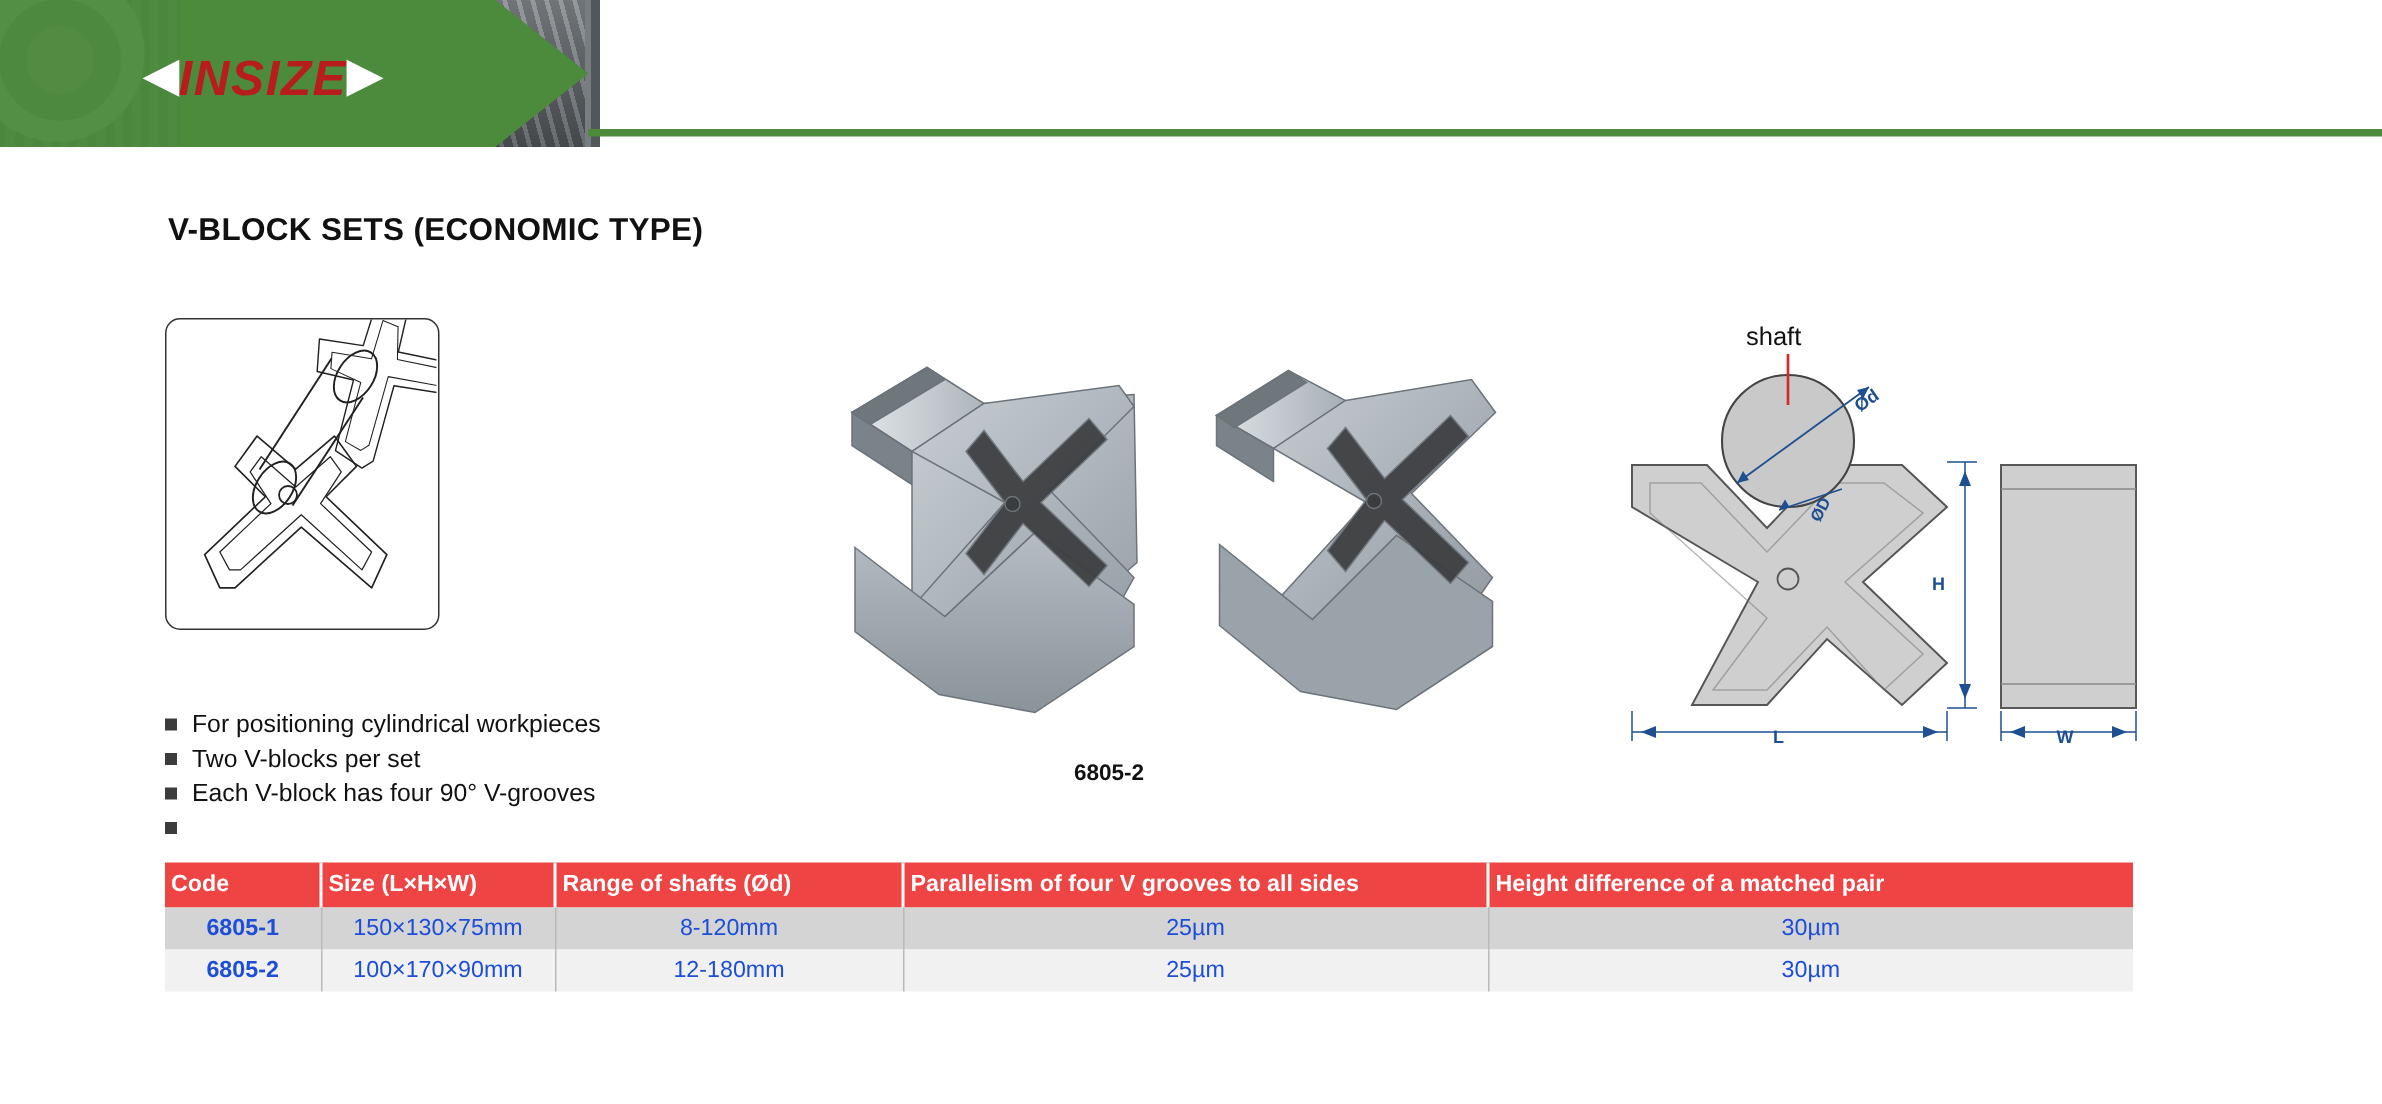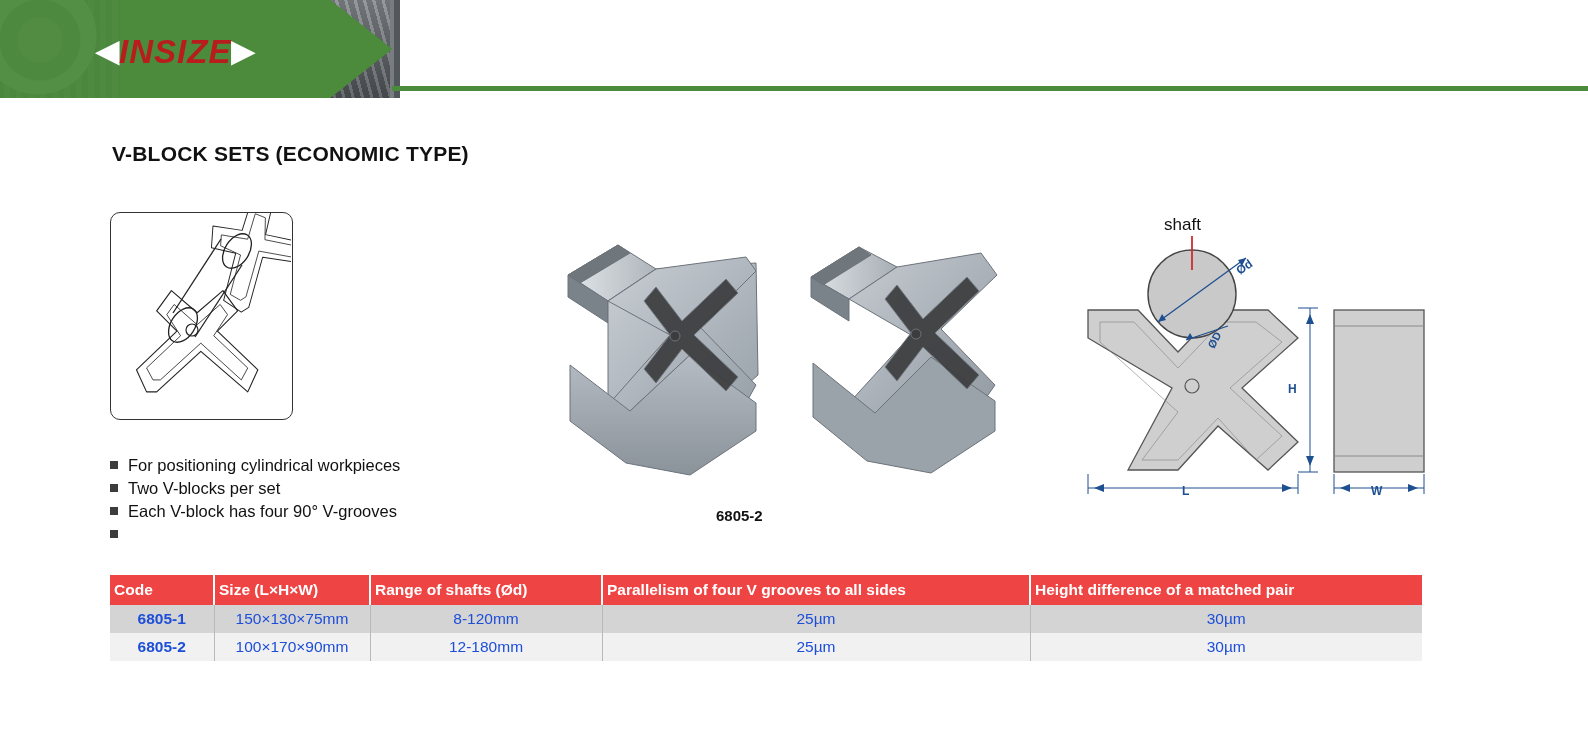--- a/index.html
+++ b/index.html
@@ -99,21 +99,21 @@
     left:110px; top:212px;
     width: 183px; height: 208px;
     border: 1.5px solid #333;
     border-radius: 10px;
     background:#fff;
   }
 
   
   .features{
     position:absolute;
-    left: 110px; top: 454px;
+    left: 110px; top: 472px;
     width: 430px;
   }
   .feature{
     display:flex;
     align-items:flex-start;
     font-size: 16.5px;
     line-height: 23px;
     color:#111;
     margin-bottom: 0px;
   }
@@ -176,21 +176,21 @@
     border-right: 1.5px solid #b9b9b9;
     color:#1d4ed8;
   }
   tbody td:last-child{ border-right:none; }
   tbody tr.odd td{ background:#d4d4d4; }
   tbody tr.even td{ background:#f1f1f1; }
   td.code{ font-weight:bold; }
   .col-code{ width: 104px; }
   .col-size{ width: 156px; }
   .col-range{ width: 232px; }
-  .col-par{ width: 428px; margin-left: 27px; }
+  .col-par{ width: 390px; margin-left: 27px; }
 </style>
 </head>
 <body>
 
 <div class="header">
   <div class="header-photo"></div>
   <div class="header-green"></div>
   <div class="header-green solidpart"></div>
   <div class="logo-wrap">
     <span class="logo-arrow">◀</span>

